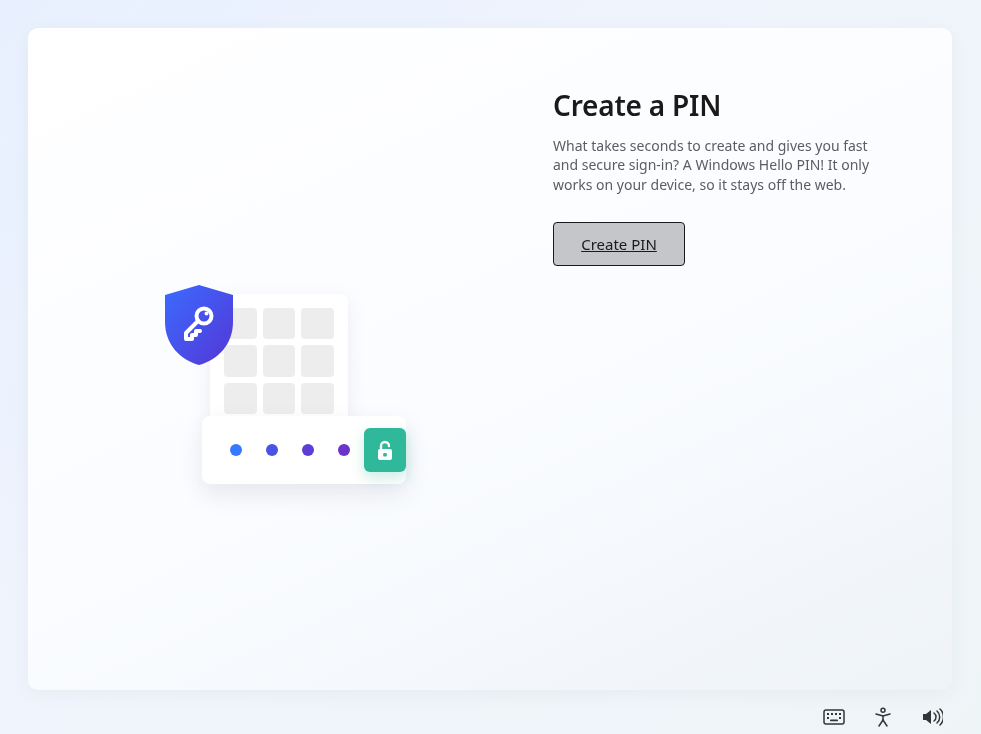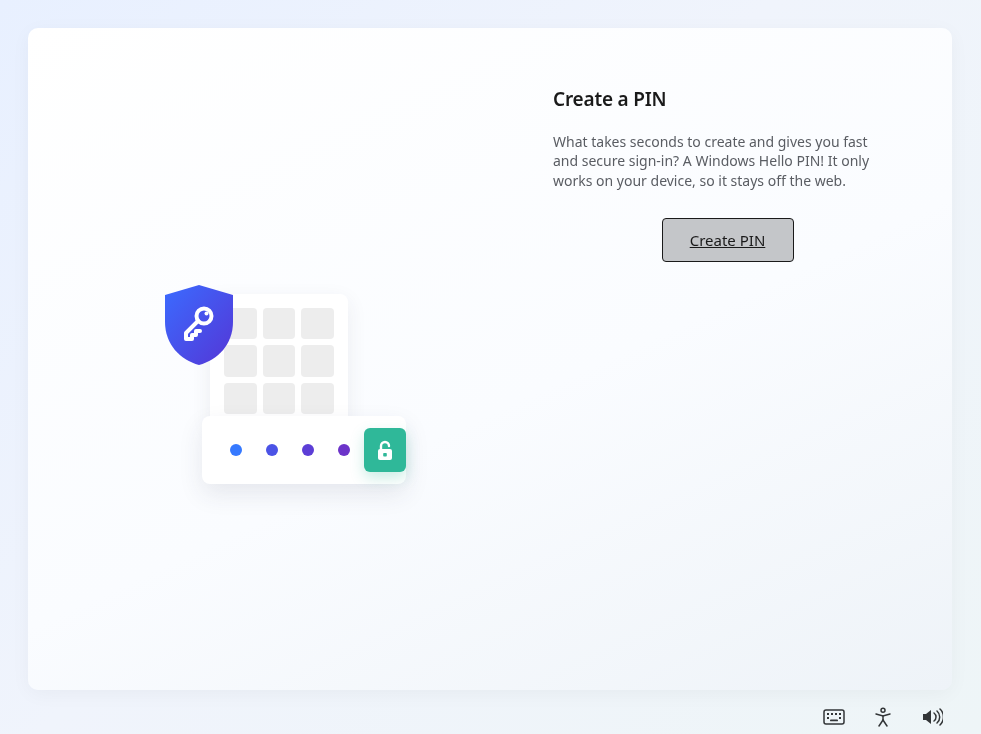--- a/index.html
+++ b/index.html
@@ -26,36 +26,36 @@
       flex: 0 0 525px;
       position: relative;
     }
     .right-pane {
       flex: 1;
       padding-top: 58px;
       padding-right: 50px;
       padding-left: 0;
     }
     .page-title {
-      font-size: 19px;
+      font-size: 28px;
       font-weight: 600;
       color: #1a1a1a;
-      margin-bottom: 20px;
+      margin-bottom: 12px;
       letter-spacing: -0.2px;
     }
     .page-description {
       font-size: 14px;
       line-height: 1.38;
       color: #5a5d63;
       max-width: 330px;
     }
     .button-row {
       margin-top: 28px;
       display: flex;
-      justify-content: center;
+      justify-content: flex-start;
     }
     .create-pin-btn {
       width: 132px;
       height: 44px;
       background: #c4c6c9;
       border: 1.5px solid #1a1a1a;
       border-radius: 4px;
       font-size: 15px;
       color: #1a1a1a;
       text-decoration: underline;

